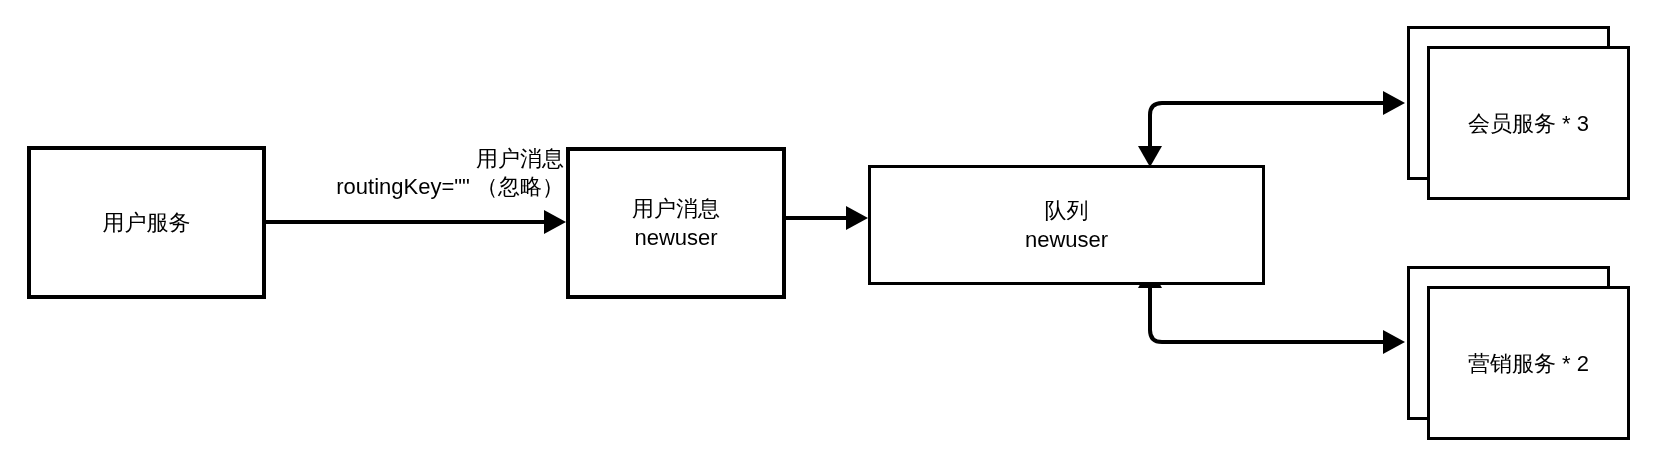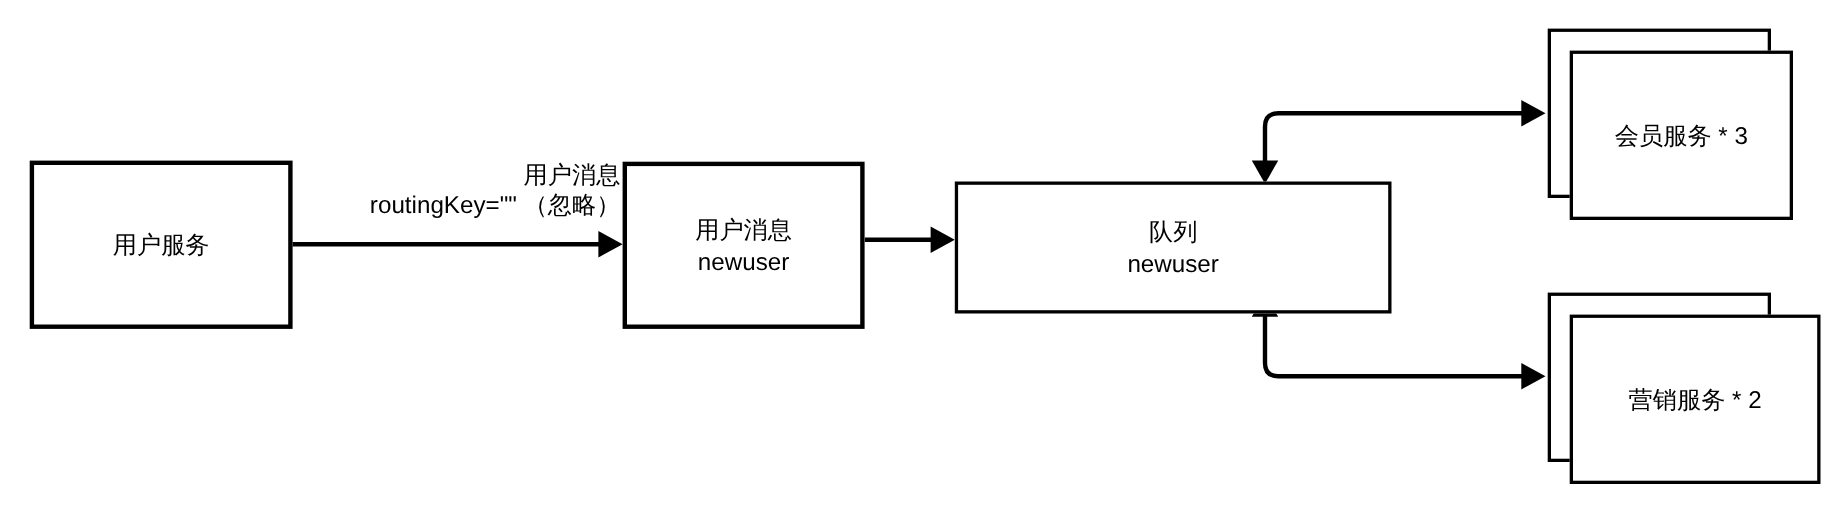--- a/index.html
+++ b/index.html
@@ -35,21 +35,21 @@
     line-height: 29px;
     white-space: nowrap;
   }
   .thin { border-width: 3px; }
   .node-user      { left: 27px;  top: 146px; width: 239px; height: 153px; }
   .node-exchange  { left: 566px; top: 147px; width: 220px; height: 152px; }
   .node-queue     { left: 868px; top: 165px; width: 397px; height: 120px; }
   .card-member-back     { left: 1407px; top: 26px;  width: 203px; height: 154px; }
   .card-member-front    { left: 1427px; top: 46px;  width: 203px; height: 154px; }
   .card-marketing-back  { left: 1407px; top: 266px; width: 203px; height: 154px; }
-  .card-marketing-front { left: 1427px; top: 286px; width: 228px; height: 154px; }
+  .card-marketing-front { left: 1427px; top: 286px; width: 203px; height: 154px; }
   .edge-label {
     position: absolute;
     left: 264px; top: 145px;
     width: 300px;
     text-align: right;
     font-size: 22px;
     line-height: 28px;
     white-space: nowrap;
   }
   .edge-stroke {

